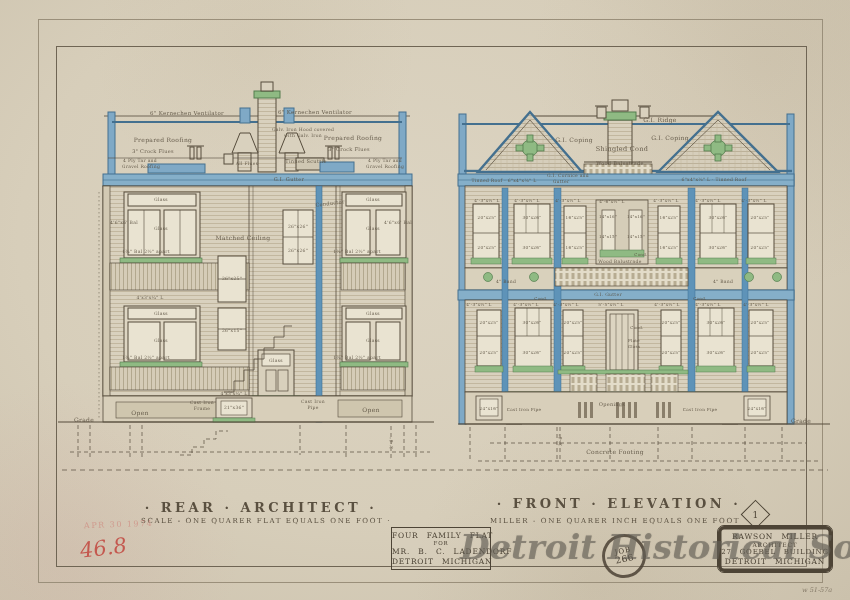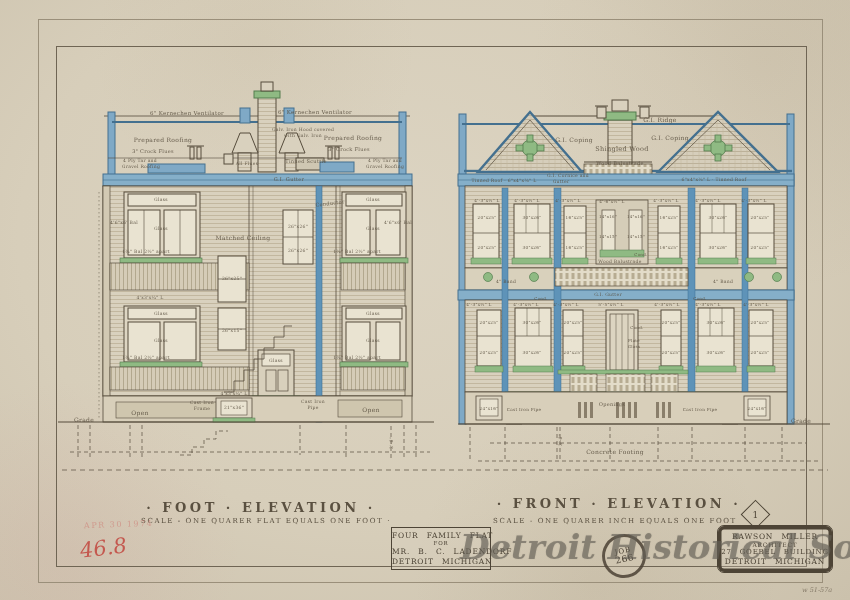--- a/index.html
+++ b/index.html
@@ -375,21 +375,21 @@
     <span class="ann" style="left: 202px; top: 402px; font-size: 4.5px; transform: translate(-50%, -50%);">Cast Iron</span>
     <span class="ann" style="left: 202px; top: 408px; font-size: 4.5px; transform: translate(-50%, -50%);">Frame</span>
     <span class="ann" style="left: 234px; top: 407px; font-size: 4.5px; transform: translate(-50%, -50%);">21"x36"</span>
     <span class="ann" style="left: 313px; top: 401px; font-size: 4.5px; transform: translate(-50%, -50%);">Cast Iron</span>
     <span class="ann" style="left: 313px; top: 407px; font-size: 4.5px; transform: translate(-50%, -50%);">Pipe</span>
     <span class="ann" style="left: 84px; top: 419px; font-size: 6px; transform: translate(-50%, -50%);">Grade</span>
     <span class="ann" style="left: 391px; top: 443px; font-size: 4.5px; transform: translate(-50%, -50%) rotate(-90deg);">3'-6"</span>
     <span class="ann" style="left: 660px; top: 119px; font-size: 6px; transform: translate(-50%, -50%);">G.I. Ridge</span>
     <span class="ann" style="left: 574px; top: 139px; font-size: 6px; transform: translate(-50%, -50%);">G.I. Coping</span>
     <span class="ann" style="left: 670px; top: 137px; font-size: 6px; transform: translate(-50%, -50%);">G.I. Coping</span>
-    <span class="ann" style="left: 622px; top: 149px; font-size: 6.5px; transform: translate(-50%, -50%);">Shingled Wood</span>
+    <span class="ann" style="left: 622px; top: 149px; font-size: 6.5px; transform: translate(-50%, -50%);">Shingled Cond</span>
     <span class="ann" style="left: 620px; top: 163px; font-size: 5px; transform: translate(-50%, -50%);">Wood Balustrade</span>
     <span class="ann" style="left: 568px; top: 175px; font-size: 4.5px; transform: translate(-50%, -50%);">G.I. Cornice and</span>
     <span class="ann" style="left: 561px; top: 181px; font-size: 4.5px; transform: translate(-50%, -50%);">Gutter</span>
     <span class="ann" style="left: 504px; top: 180px; font-size: 4.5px; transform: translate(-50%, -50%);">Tinned Roof · 6"x4"x⅜" L</span>
     <span class="ann" style="left: 714px; top: 179px; font-size: 4.5px; transform: translate(-50%, -50%);">6"x4"x⅜" L · Tinned Roof</span>
     <span class="ann" style="left: 487px; top: 200px; font-size: 4.2px; transform: translate(-50%, -50%);">4'-3"x¼" L</span>
     <span class="ann" style="left: 527px; top: 200px; font-size: 4.2px; transform: translate(-50%, -50%);">4'-3"x¼" L</span>
     <span class="ann" style="left: 568px; top: 200px; font-size: 4.2px; transform: translate(-50%, -50%);">4'-3"x¼" L</span>
     <span class="ann" style="left: 612px; top: 201px; font-size: 4.2px; transform: translate(-50%, -50%);">4'-6"x¼" L</span>
     <span class="ann" style="left: 666px; top: 200px; font-size: 4.2px; transform: translate(-50%, -50%);">4'-3"x¼" L</span>
@@ -443,24 +443,24 @@
     <span class="ann" style="left: 612px; top: 404px; font-size: 5px; transform: translate(-50%, -50%);">Openings</span>
     <span class="ann" style="left: 524px; top: 409px; font-size: 4.2px; transform: translate(-50%, -50%);">Cast Iron Pipe</span>
     <span class="ann" style="left: 700px; top: 409px; font-size: 4.2px; transform: translate(-50%, -50%);">Cast Iron Pipe</span>
     <span class="ann" style="left: 489px; top: 408px; font-size: 4.2px; transform: translate(-50%, -50%);">24"x16"</span>
     <span class="ann" style="left: 757px; top: 408px; font-size: 4.2px; transform: translate(-50%, -50%);">24"x16"</span>
     <span class="ann" style="left: 801px; top: 420px; font-size: 6px; transform: translate(-50%, -50%);">Grade</span>
     <span class="ann" style="left: 615px; top: 451px; font-size: 6px; transform: translate(-50%, -50%);">Concrete Footing</span>
     <span class="ann" style="left: 560px; top: 440px; font-size: 4.5px; transform: translate(-50%, -50%) rotate(-90deg);">3'-6"</span>
   </div>
 
-<div class="title-line elev-title" style="left:261px;top:500px;">· FOOT · ELEVATION ·</div>
+<div class="title-line elev-title" style="left:261px;top:500px;">· REAR · ARCHITECT ·</div>
 <div class="title-line elev-scale" style="left:266px;top:517px;">SCALE - ONE QUARER FLAT EQUALS ONE FOOT ·</div>
 <div class="title-line elev-title" style="left:619px;top:496px;">· FRONT · ELEVATION ·</div>
-<div class="title-line elev-scale" style="left:615px;top:517px;">SCALE - ONE QUARER INCH EQUALS ONE FOOT</div>
+<div class="title-line elev-scale" style="left:615px;top:517px;">MILLER - ONE QUARER INCH EQUALS ONE FOOT</div>
 
 <div id="project-block" class="tblock">
   <div class="l" style="font-size:7.5px;">FOUR FAMILY FLAT</div>
   <div class="l" style="font-size:5.5px;">FOR</div>
   <div class="l" style="font-size:7.5px;">MR. B. C. LADENDORF</div>
   <div class="l" style="font-size:7.5px;">DETROIT MICHIGAN</div>
 </div>
 
 <div id="architect-block" class="tblock">
   <div class="l" style="font-size:7.5px;">RAWSON MILLER</div>

